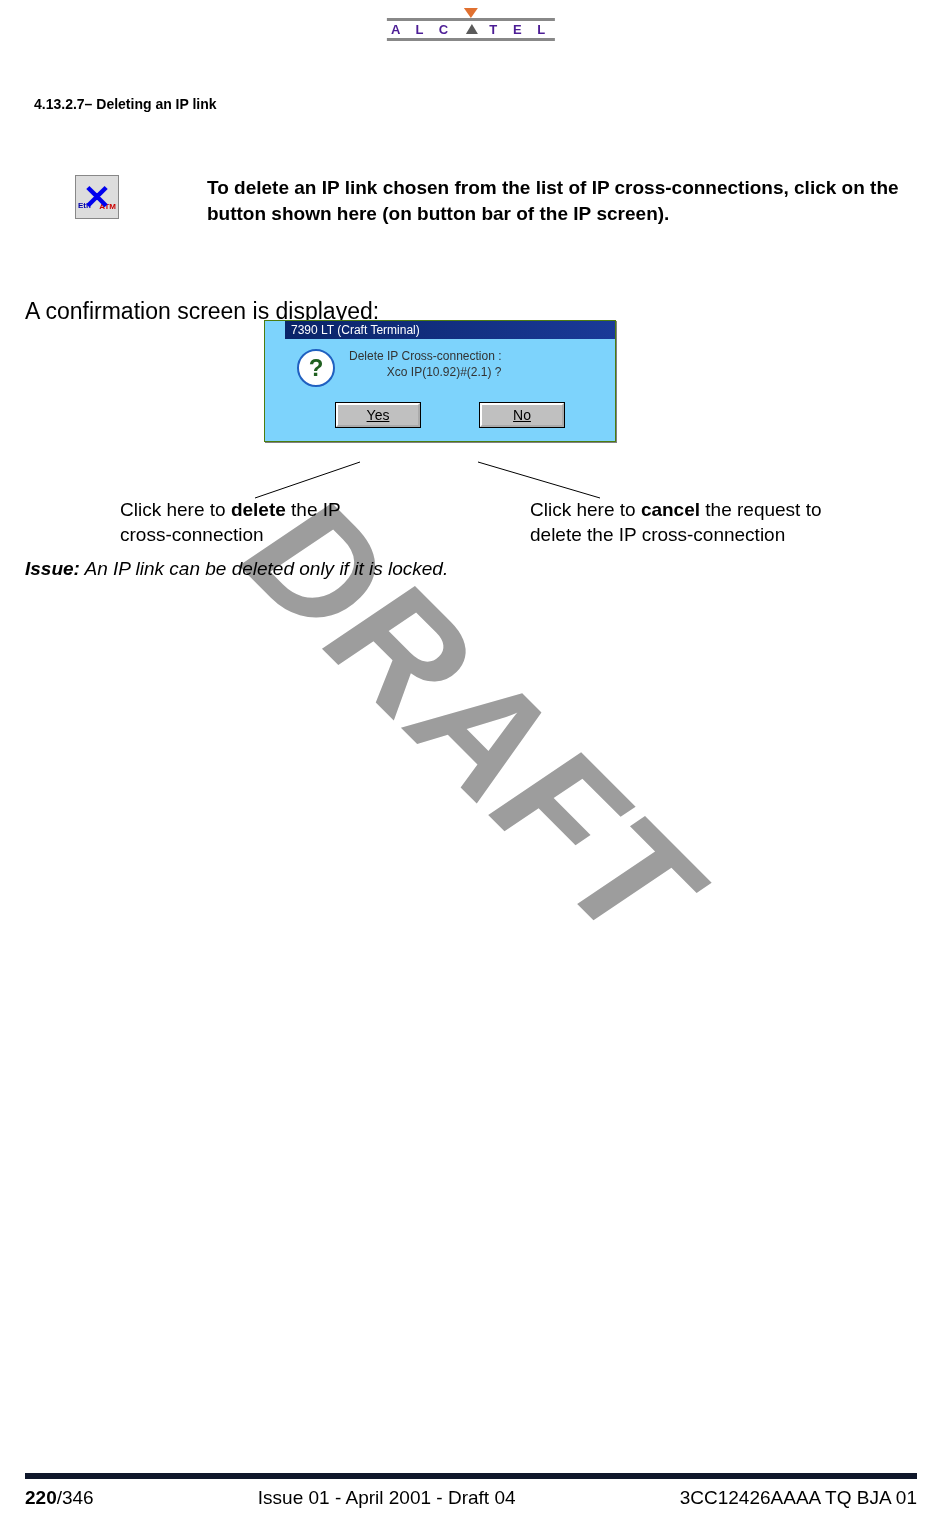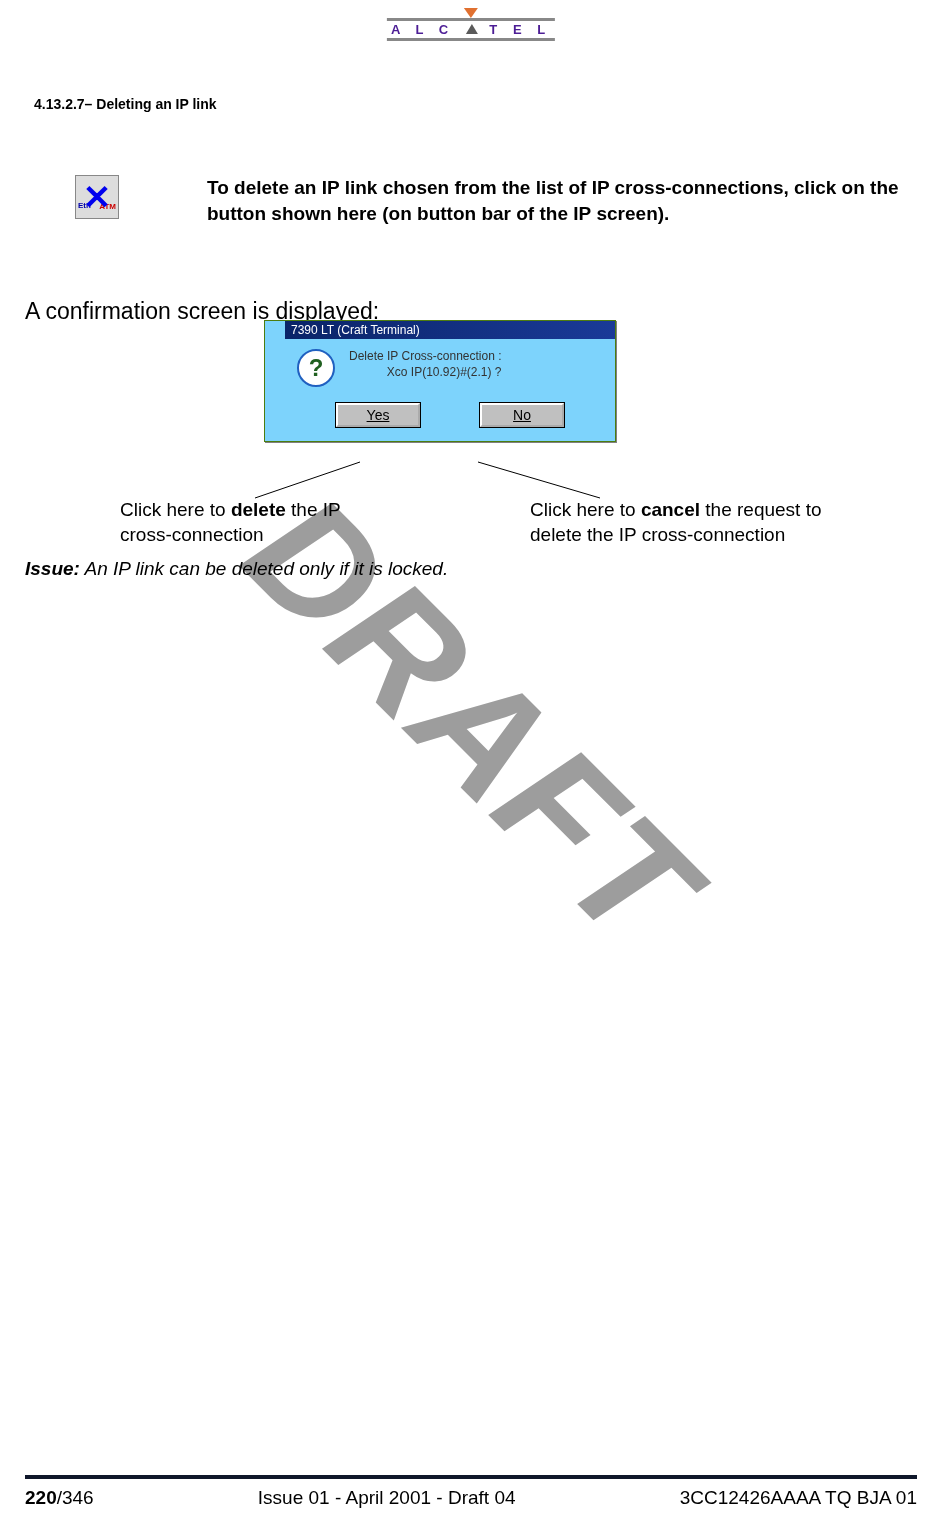--- a/index.html
+++ b/index.html
@@ -174,21 +174,21 @@
     font-family: Arial, Helvetica, sans-serif;
   }
   .footer {
     position:absolute;
     bottom: 18px;
     left: 25px;
     right: 25px;
     display:flex;
     justify-content:space-between;
     font-size: 19px;
-    border-top: 4px solid #0f172a;
+    border-top: 6px solid #0f172a;
     padding-top: 8px;
   }
   .footer .pg b { font-weight: bold; }
 </style>
 </head>
 <body>
 
 <div class="page">
 
   <div class="logo-wrap">

